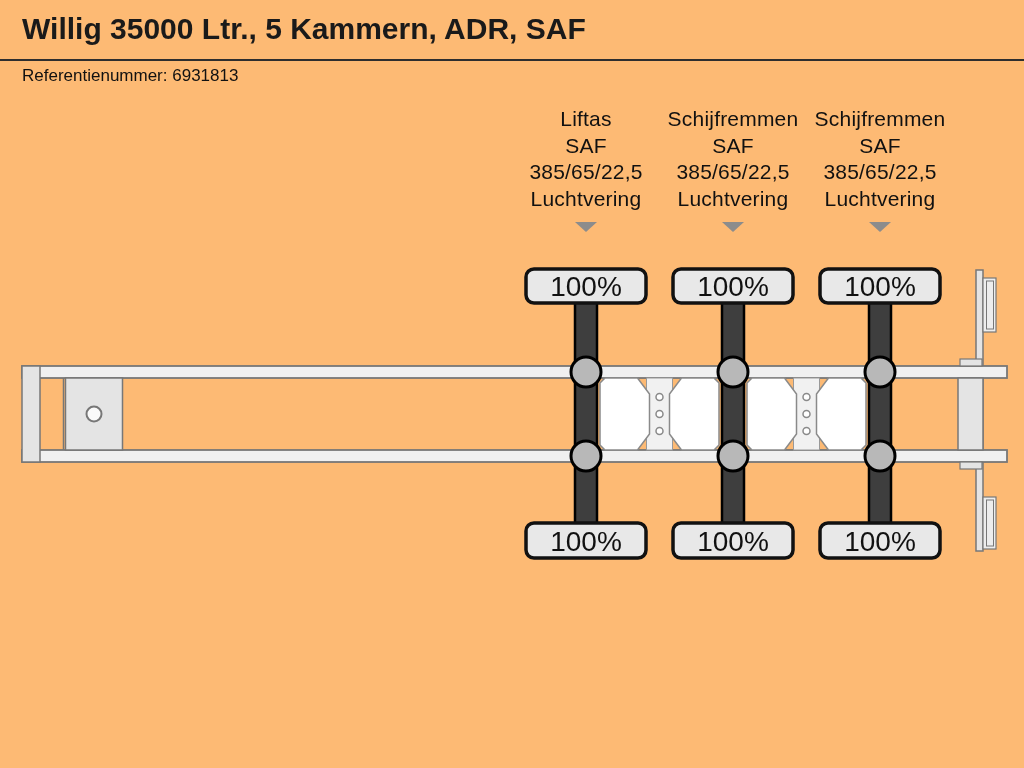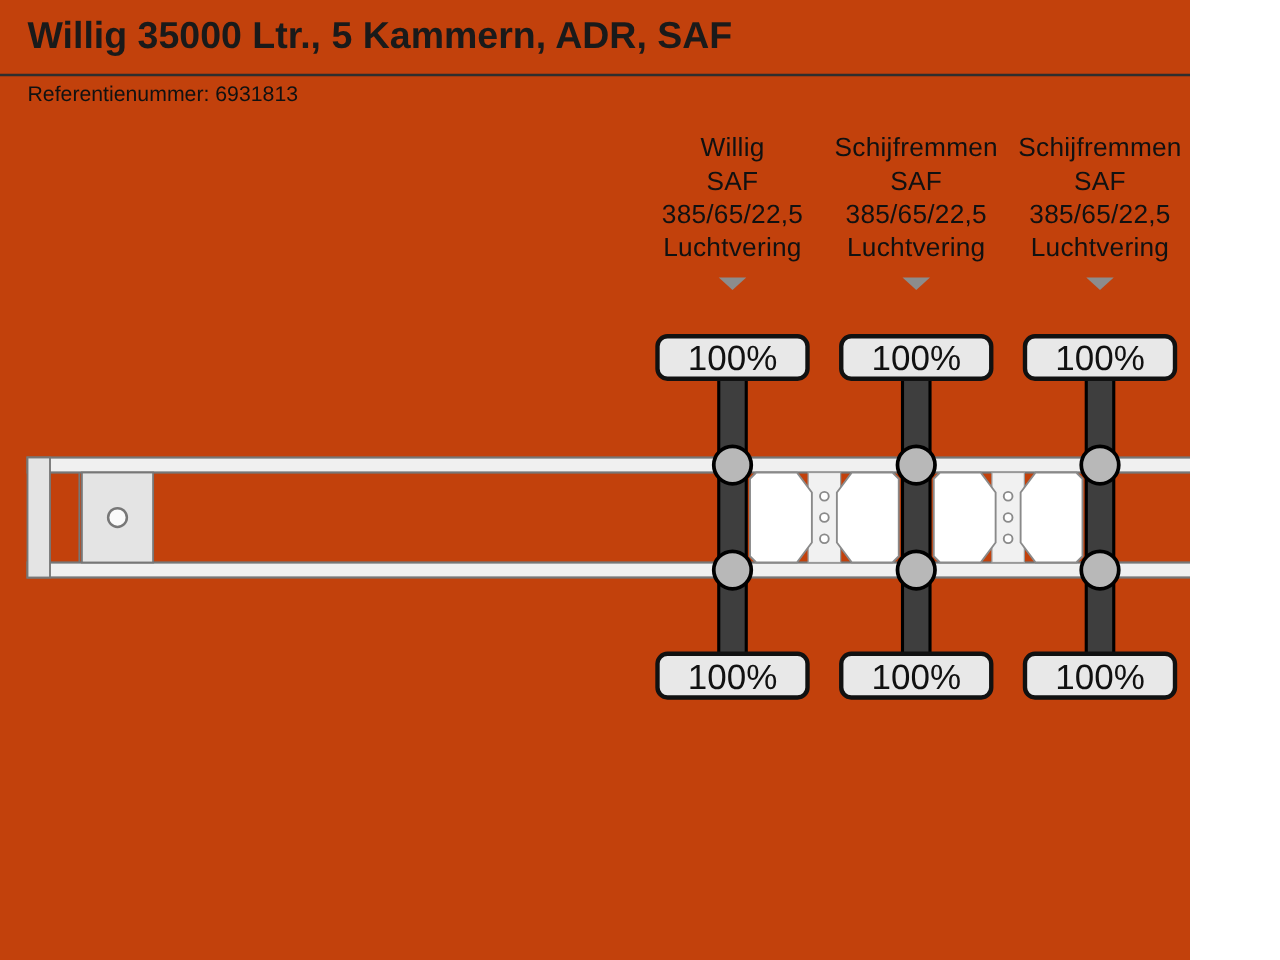--- a/index.html
+++ b/index.html
@@ -1,17 +1,17 @@
 <!DOCTYPE html>
 <html><head>
 <meta charset="utf-8">
 <style>
   html,body{margin:0;padding:0;background:#fff;}
   #screen{
-    position:relative;width:952px;height:768px;background:#c2410c;
+    position:relative;width:1024px;height:768px;background:#fdba74;
     font-family:"Liberation Sans", sans-serif;color:#111;overflow:hidden;
   }
   .page-title{
     position:absolute;left:22px;top:12px;margin:0;
     font-size:30px;font-weight:bold;color:#1a1a1a;letter-spacing:0;
     white-space:nowrap;
   }
   .title-rule{
     position:absolute;left:0;top:59px;width:1024px;height:2px;background:#2e2e2e;
   }
@@ -35,21 +35,21 @@
 </head>
 <body>
 
 <div id="screen">
 
   <h1 class="page-title">Willig 35000 Ltr., 5 Kammern, ADR, SAF</h1>
   <div class="title-rule"></div>
   <div class="ref-number">Referentienummer: 6931813</div>
 
   <div class="axle-col" style="left:501px">
-    <div class="line">Willig</div>
+    <div class="line">Liftas</div>
     <div class="line">SAF</div>
     <div class="line">385/65/22,5</div>
     <div class="line">Luchtvering</div>
     <div class="tri-down"></div>
   </div>
   <div class="axle-col" style="left:648px">
     <div class="line">Schijfremmen</div>
     <div class="line">SAF</div>
     <div class="line">385/65/22,5</div>
     <div class="line">Luchtvering</div>

